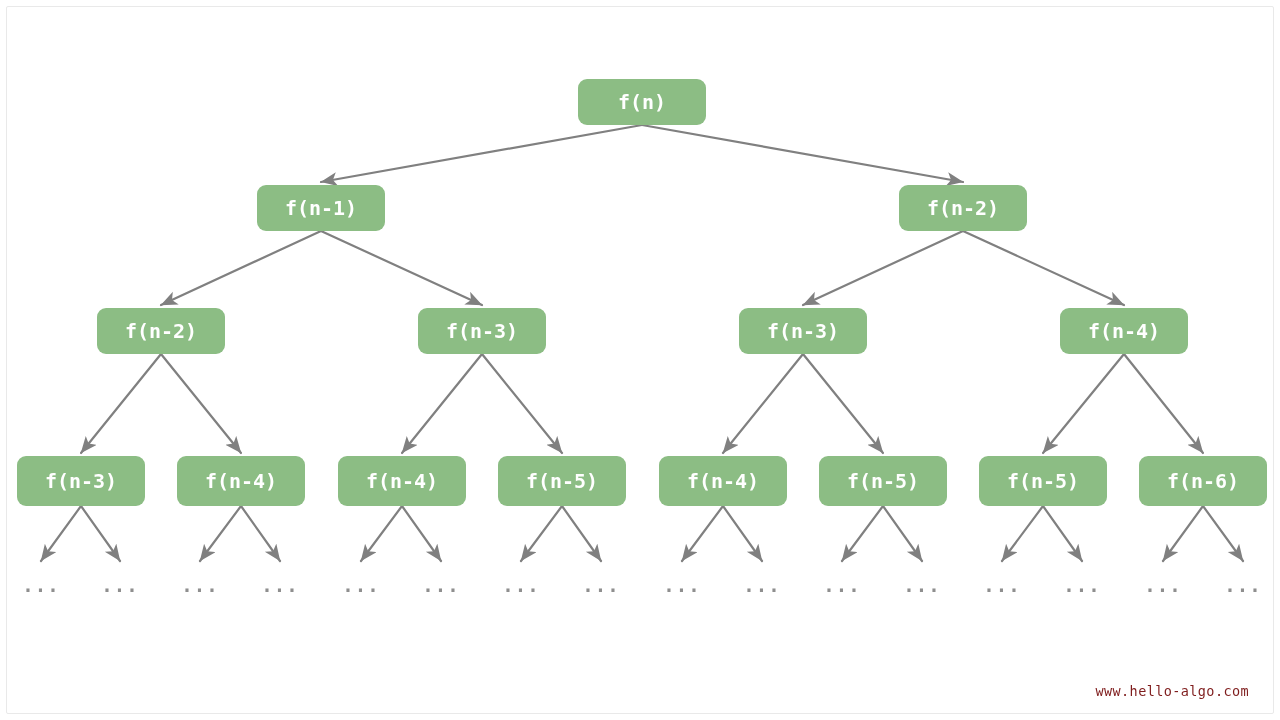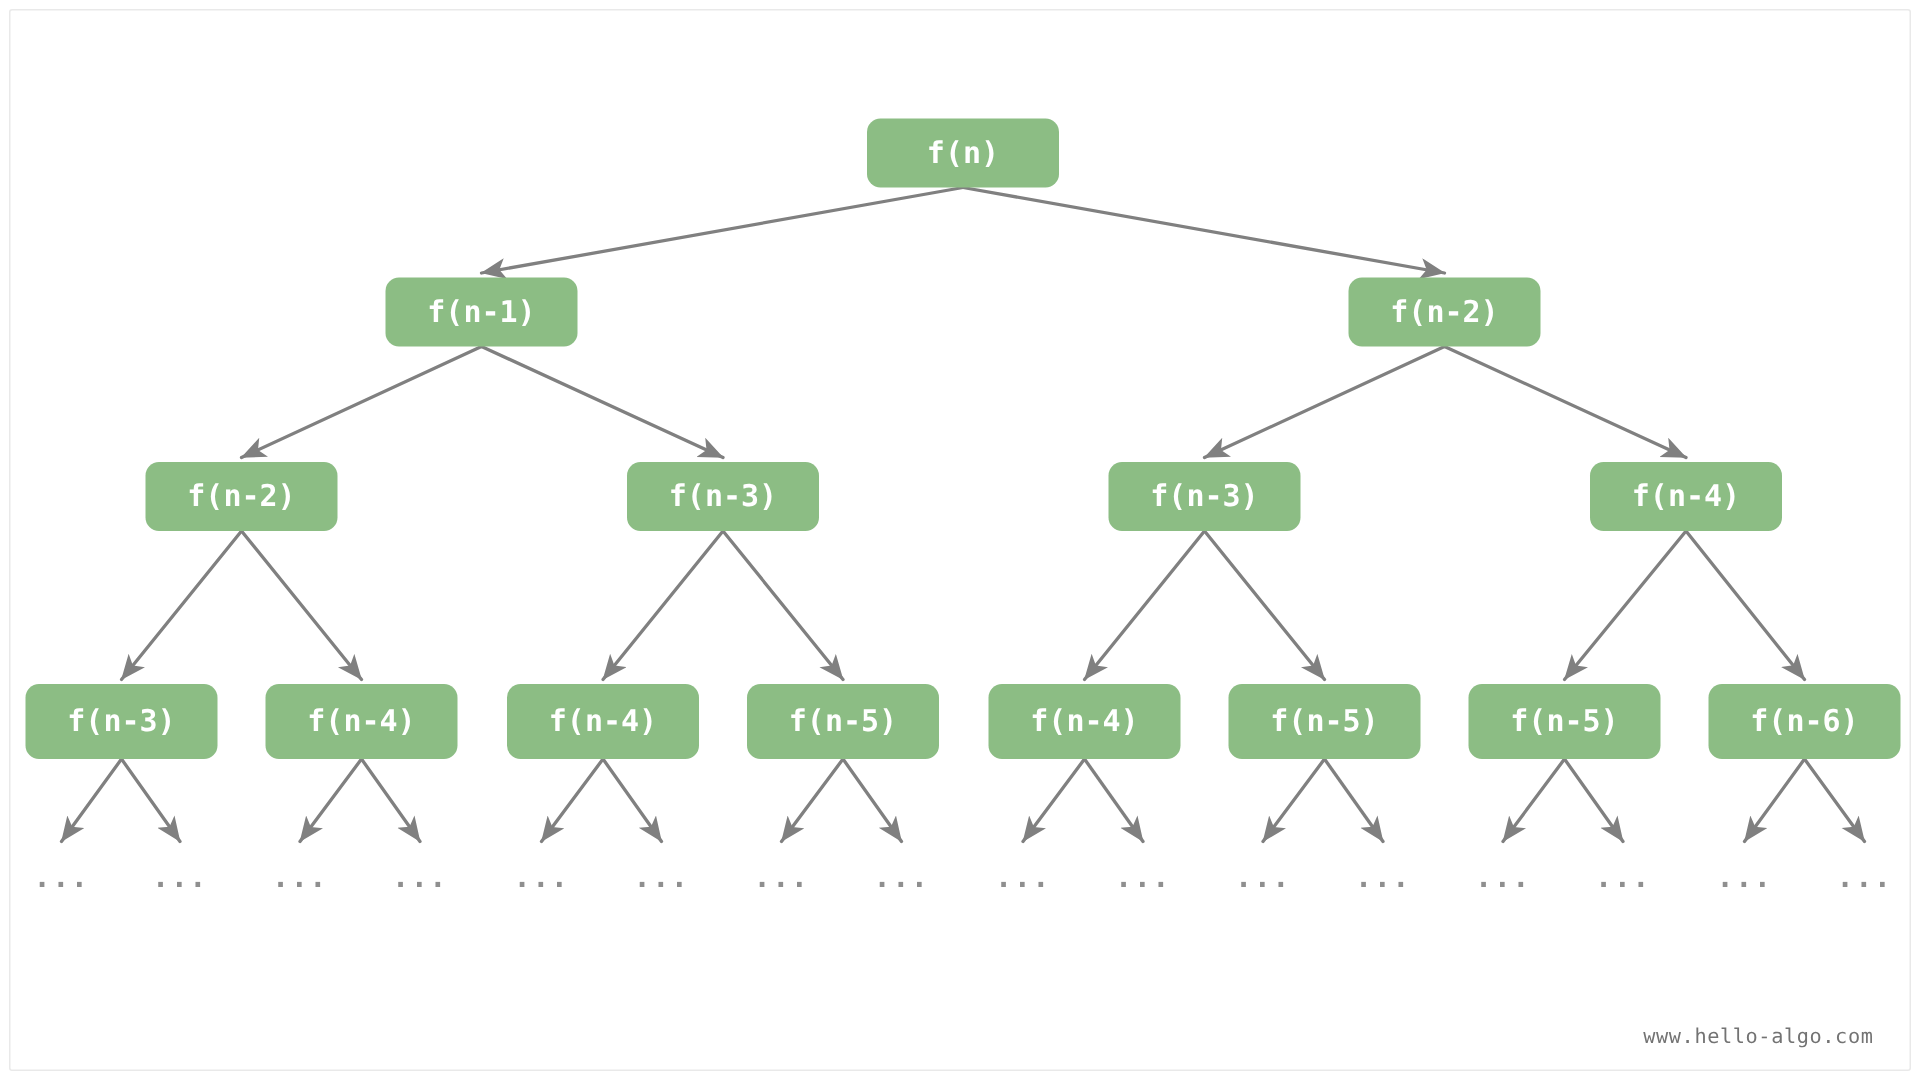--- a/index.html
+++ b/index.html
@@ -52,21 +52,21 @@
     font-size: 19px;
     font-weight: bold;
     text-anchor: middle;
     dominant-baseline: middle;
     letter-spacing: 1px;
   }
   .watermark-text {
     position: absolute;
     right: 24px;
     bottom: 14px;
-    color: #737373;
+    color: #7f1d1d;
     font-family: "DejaVu Sans Mono", monospace;
     font-size: 13.5px;
     letter-spacing: 0.4px;
     white-space: nowrap;
   }
 </style>
 </head>
 <body>
 
 <div id="figure-frame">

